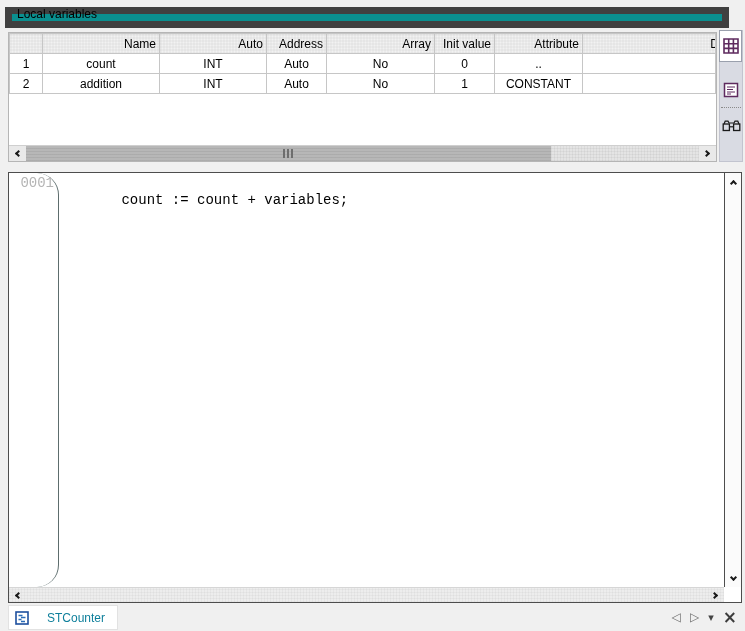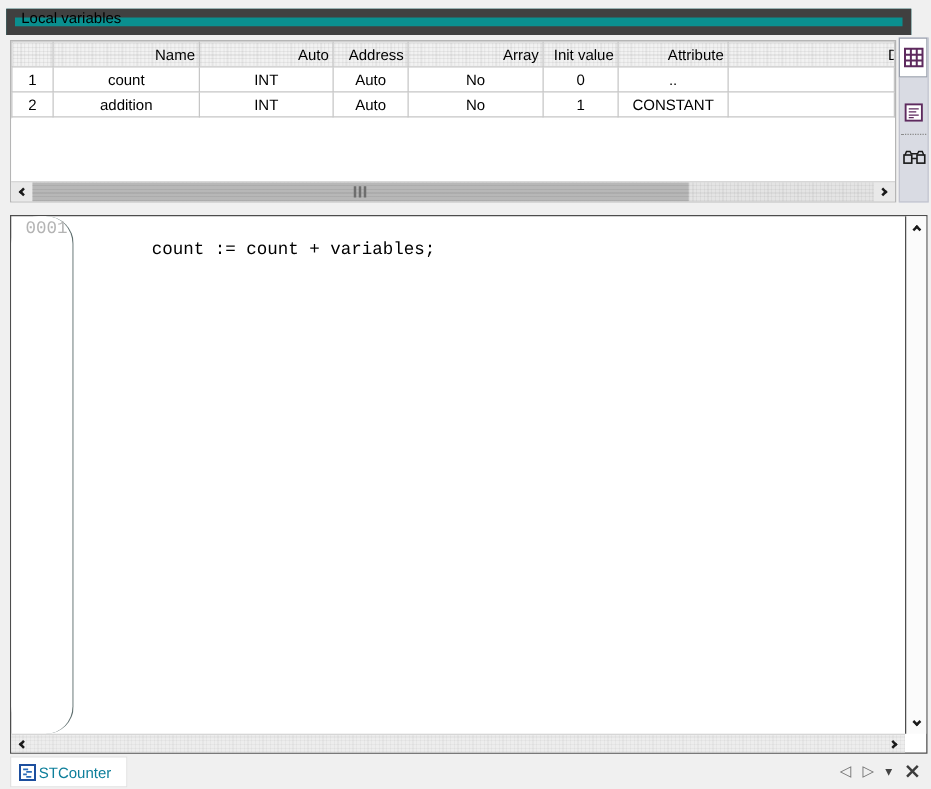--- a/index.html
+++ b/index.html
@@ -71,21 +71,21 @@
   .vs-btn.top{top:2px;} .vs-btn.bottom{bottom:2px;}
   .ehscroll{position:absolute;left:0;right:17px;bottom:0;height:15px;background:#ededed;
             border-top:1px solid #d6d6d6;display:flex;justify-content:space-between;
           background-image:repeating-linear-gradient(0deg,rgba(110,110,110,.06) 0 1px,transparent 1px 3px),
                            repeating-linear-gradient(90deg,rgba(110,110,110,.06) 0 1px,transparent 1px 3px);}
   .ehs-btn{width:17px;height:100%;display:flex;align-items:center;justify-content:center;}
 
   
   .tabbar{position:absolute;left:0;top:605px;width:745px;height:26px;background:#f0f0f0;}
   .tab{position:absolute;left:8px;top:0;height:25px;background:#fff;border:1px solid #e2e2e2;
-       display:flex;align-items:center;gap:2px;padding:0 12px 0 6px;}
+       display:flex;align-items:center;gap:18px;padding:0 12px 0 6px;}
   .tab-label{color:var(--tab-text,#0e7f9b);font-size:12px;}
   .tab-nav{position:absolute;right:8px;top:2px;height:20px;display:flex;align-items:center;gap:9px;
            font-family:"DejaVu Sans",sans-serif;color:#6e6e6e;font-size:12px;}
   .tab-nav .close{color:#3c3c3c;font-size:17px;font-weight:bold;line-height:14px;}
   .tab-nav .menu{color:#444;font-size:11px;}
 </style>
 </head>
 <body>
 
 <div class="window">

